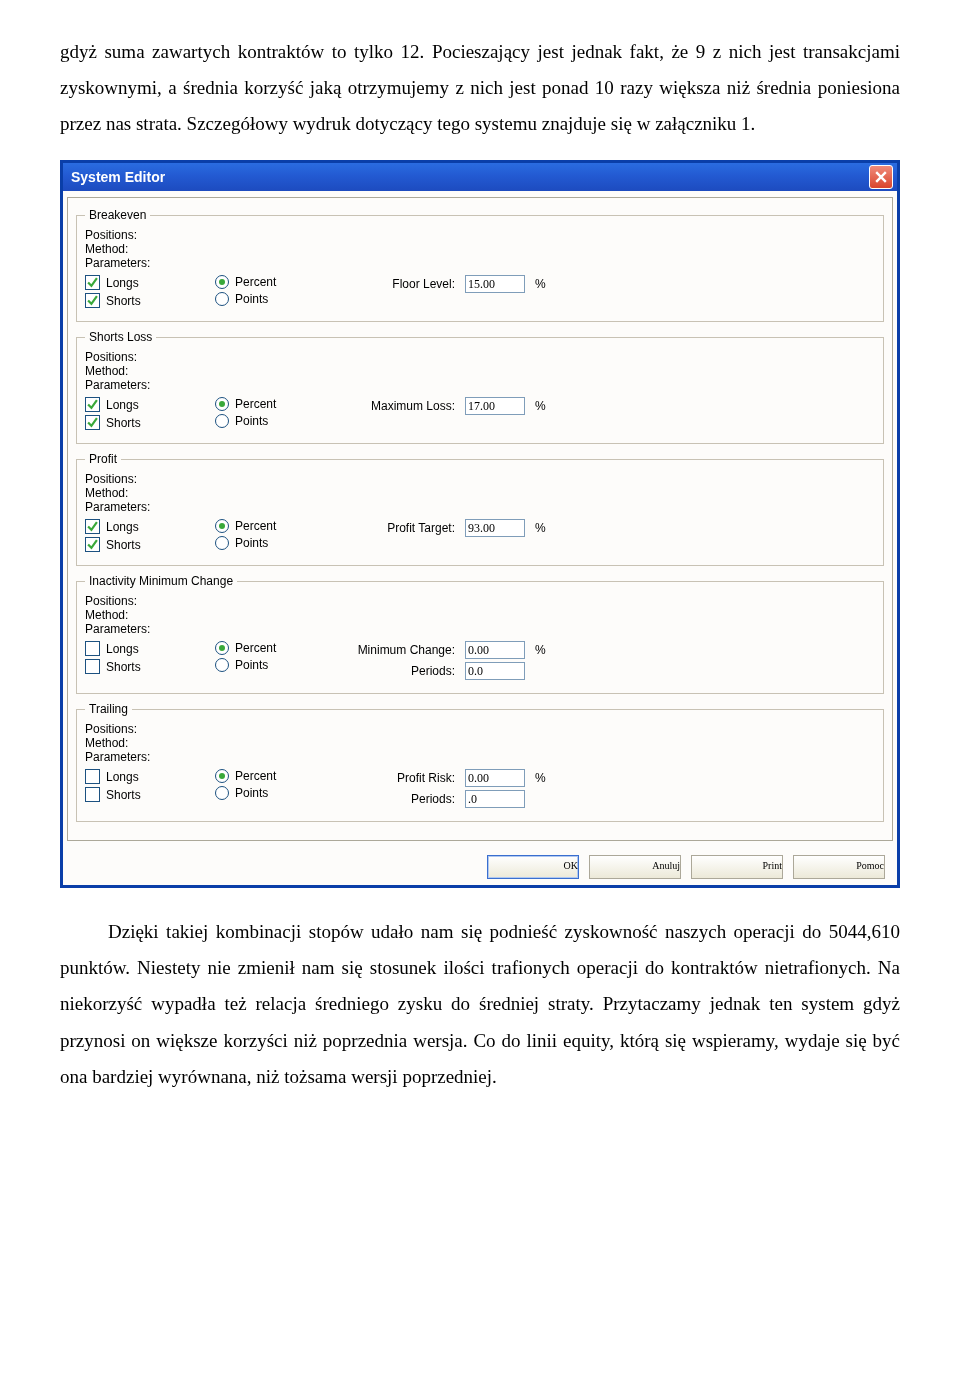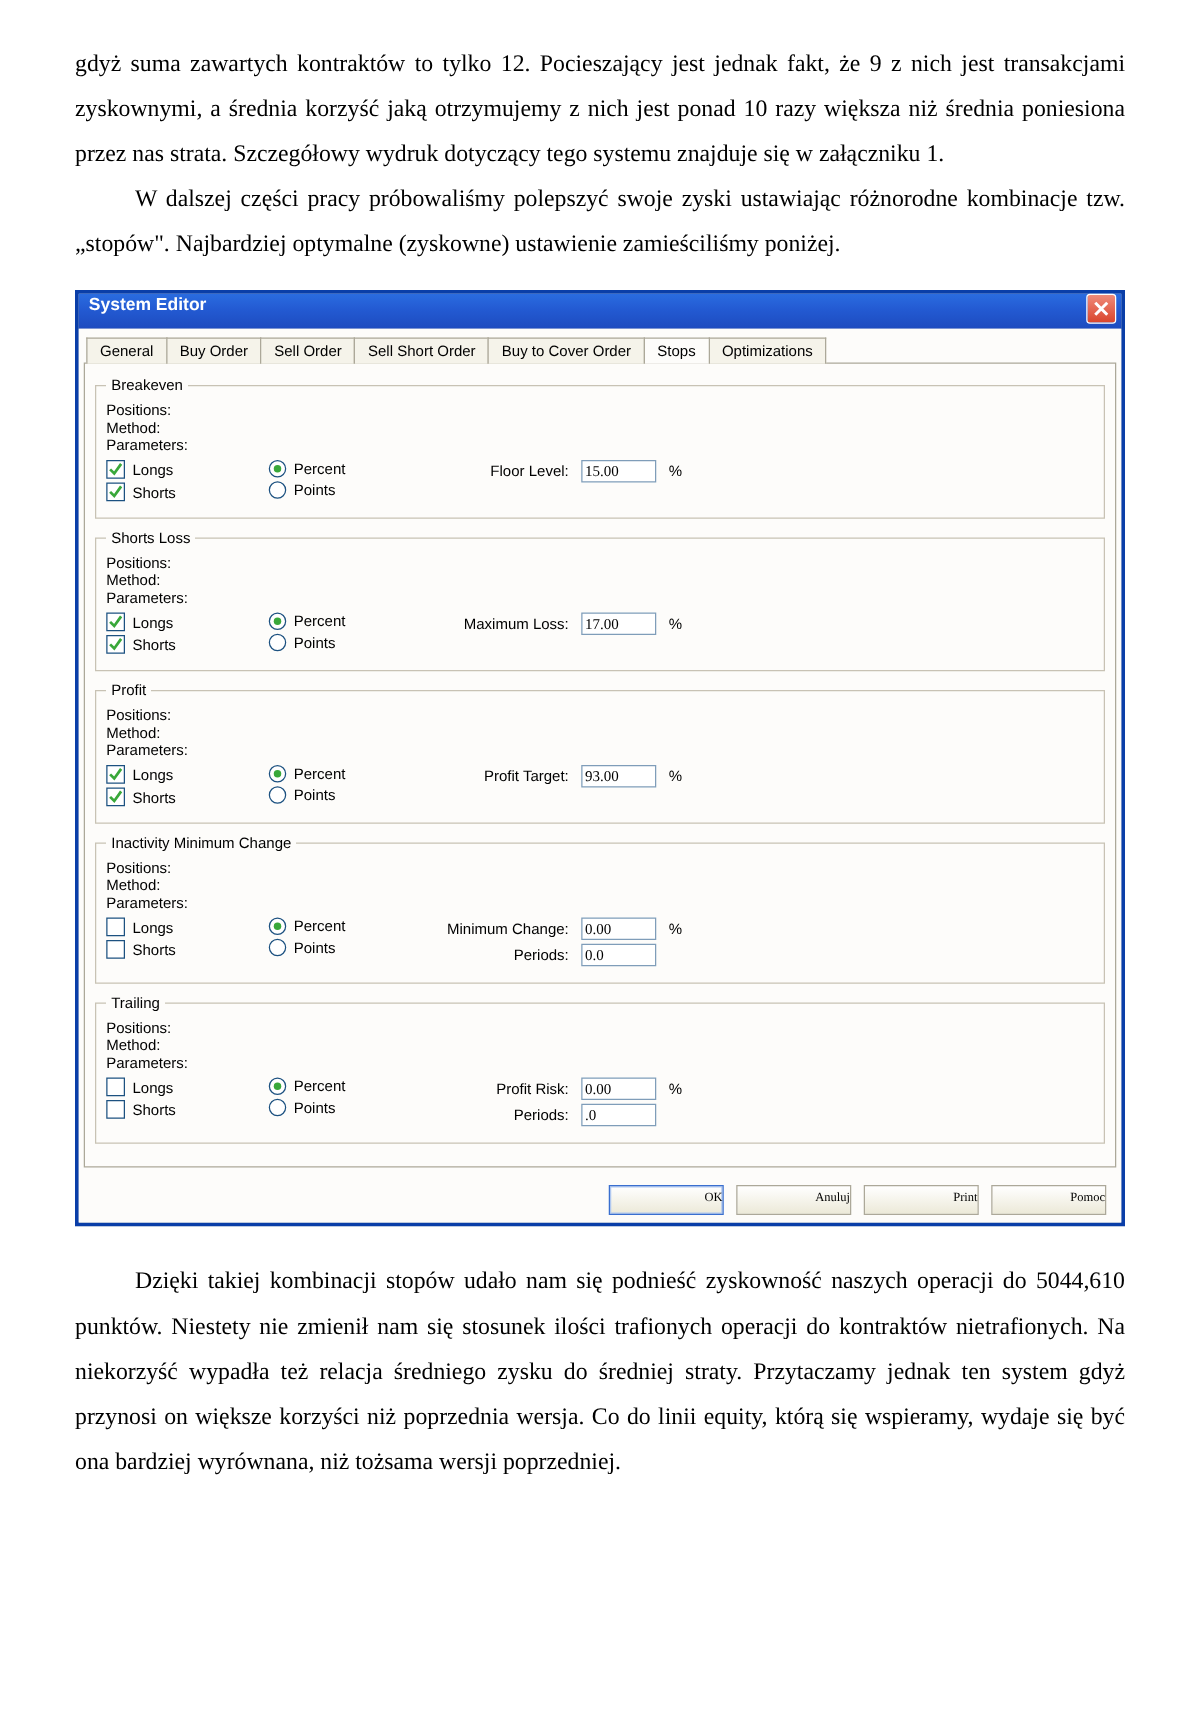--- a/index.html
+++ b/index.html
@@ -1,20 +1,20 @@
 <!DOCTYPE html>
 <html><head>
 <meta charset="utf-8">
 <style>
   body{margin:0;background:#fff;font-family:"Times New Roman",serif;color:#000;width:960px;}
   .page{padding:34px 60px 50px 60px;}
   p.body{font-size:19px;line-height:1.9;margin:0 0 0 0;text-align:justify;}
   p.body.indent{text-indent:48px;}
   .screenshot{margin:18px 0 26px 0;border:3px solid #0a3ea8;background:#ece9d8;font-family:Tahoma,Arial,sans-serif;font-size:12px;color:#000;}
-  .titlebar{height:28px;background:linear-gradient(to bottom,#2a6ce0 0%,#235ad2 45%,#1d4bbf 100%);display:flex;align-items:flex-start;justify-content:space-between;padding:0 4px 0 8px;}
+  .titlebar{height:28px;background:linear-gradient(to bottom,#2a6ce0 0%,#235ad2 45%,#1d4bbf 100%);display:flex;align-items:center;justify-content:space-between;padding:0 4px 0 8px;}
   .titlebar .title{color:#fff;font-weight:bold;font-size:14px;}
   .closebtn{width:22px;height:22px;background:linear-gradient(to bottom,#f08b7a,#d9452d);border:1px solid #fff;border-radius:3px;display:flex;align-items:center;justify-content:center;}
   .closebtn svg{width:12px;height:12px;}
   .innerpad{padding:6px 4px 4px 4px;background:#fdfcfa;}
   .tabs{display:flex;gap:0;position:relative;bottom:-1px;padding-left:2px;}
   .tab{padding:3px 10px 3px 10px;border:1px solid #aca899;border-bottom:none;background:#f5f3ea;position:relative;font-size:12px;cursor:default;}
   .tab+ .tab{margin-left:-1px;}
   .tab.active{background:#fdfcfa;z-index:2;}
   .tabbody{border:1px solid #aca899;background:#fdfcfa;padding:6px 6px 10px 6px;}
   fieldset{border:1px solid #c8c2b4;margin:4px 2px 8px 2px;padding:6px 8px 10px 8px;}
@@ -37,41 +37,31 @@
   .btnrow{display:flex;justify-content:flex-end;gap:10px;padding:14px 8px 2px 0;}
   .xpbtn{min-width:90px;height:22px;border:1px solid #aca899;background:linear-gradient(to bottom,#fff,#ece9d8);font-family:Tahoma;font-size:10px;text-align:right;line-height:20px;cursor:default;}
   .xpbtn.default{border:1px solid #3a6fcf;box-shadow:0 0 0 1px #b0c8f0 inset;}
 </style>
 </head>
 <body>
 
 <div class="page">
 
 <p class="body">gdyż suma zawartych kontraktów to tylko 12. Pocieszający jest jednak fakt, że 9 z nich jest transakcjami zyskownymi, a średnia korzyść jaką otrzymujemy z nich jest ponad 10 razy większa niż średnia poniesiona przez nas strata. Szczegółowy wydruk dotyczący tego systemu znajduje się w załączniku 1.</p>
-<p class="body indent">W dalszej części pracy próbowaliśmy polepszyć swoje zyski ustawiając różnorodne kombinacje tzw. „stopów". Najbardziej optymalne (zyskowne) ustawienie zamieściliśmy poniżej.</p>
 
 <div class="screenshot">
   <div class="titlebar">
     <span class="title">System Editor</span>
     <span class="closebtn">
       <svg viewBox="0 0 10 10">
             <path d="M1 1 L9 9 M9 1 L1 9" stroke="#fff" stroke-width="2" fill="none"></path>
           </svg>
     </span>
   </div>
   <div class="innerpad">
-    <div class="tabs" id="tabbar">
-          <div class="tab">General</div>
-          <div class="tab">Buy Order</div>
-          <div class="tab">Sell Order</div>
-          <div class="tab">Sell Short Order</div>
-          <div class="tab">Buy to Cover Order</div>
-          <div class="tab active">Stops</div>
-          <div class="tab">Optimizations</div>
-        </div>
     <div class="tabbody" id="groups">
           <fieldset>
             <legend>Breakeven</legend>
             <div class="colhead">
               <div class="col1">Positions:</div>
               <div class="col2">Method:</div>
               <div class="col3">Parameters:</div>
             </div>
             <div class="row">
               <div class="col1">

